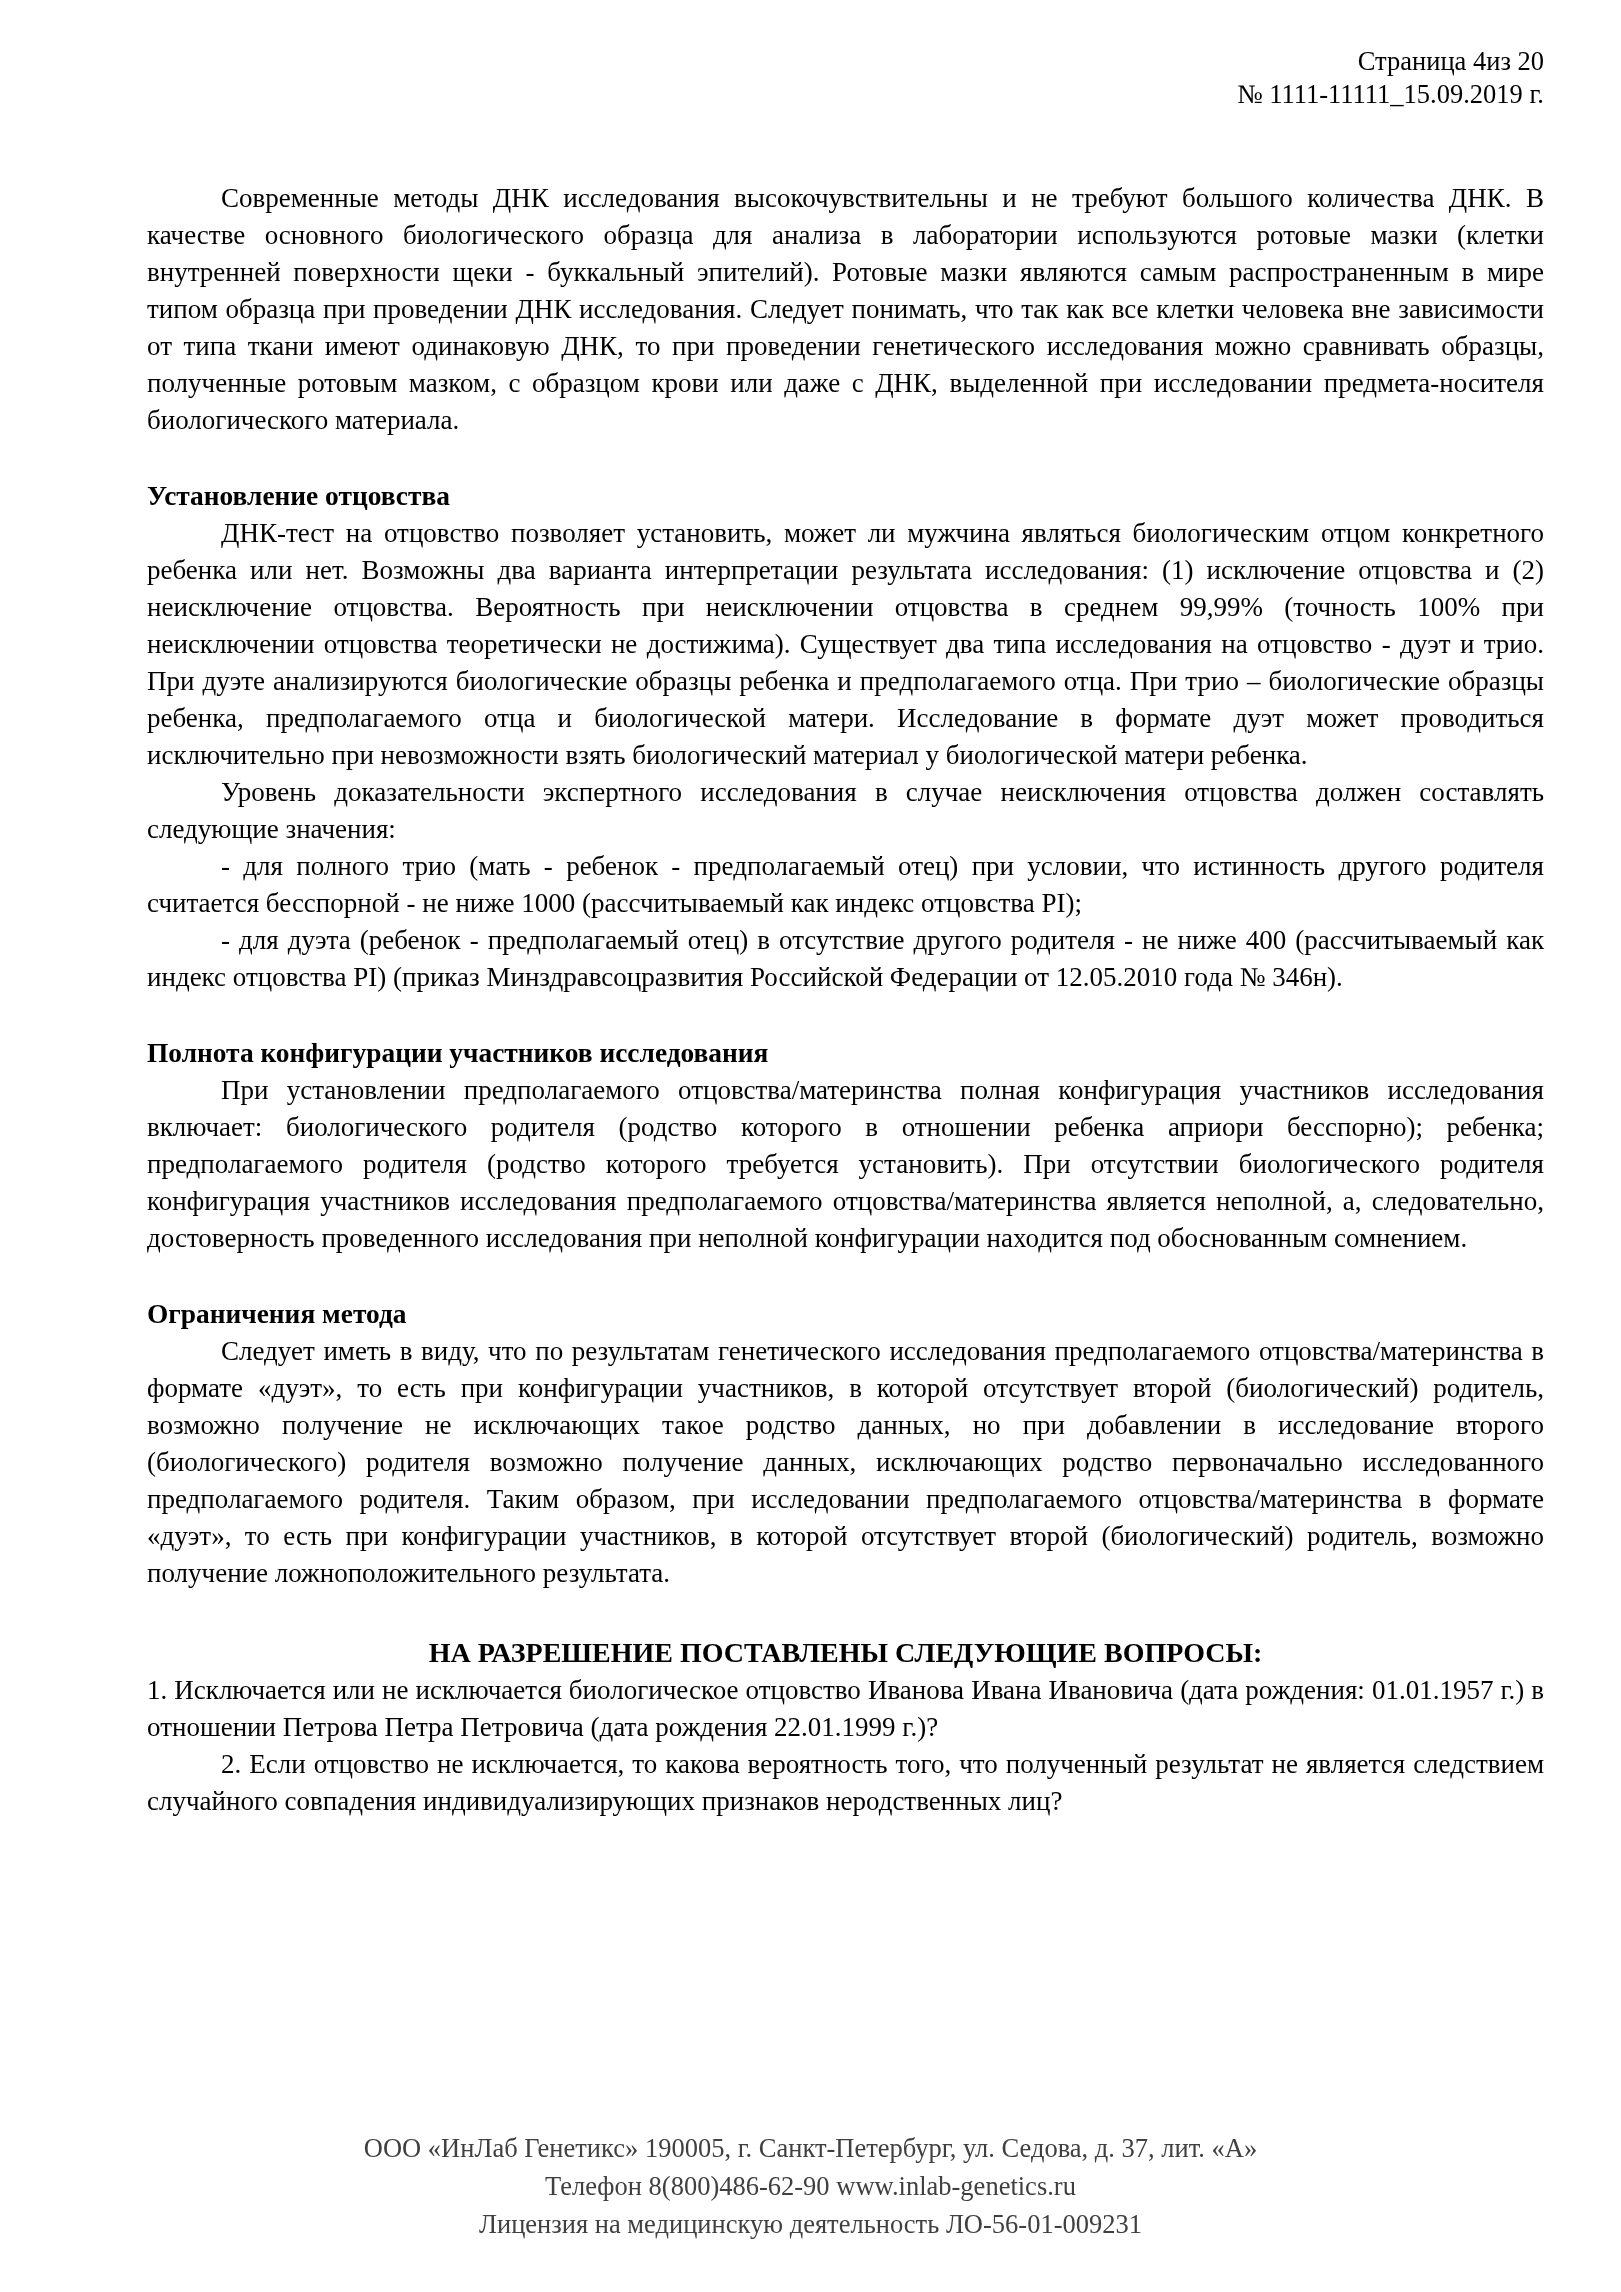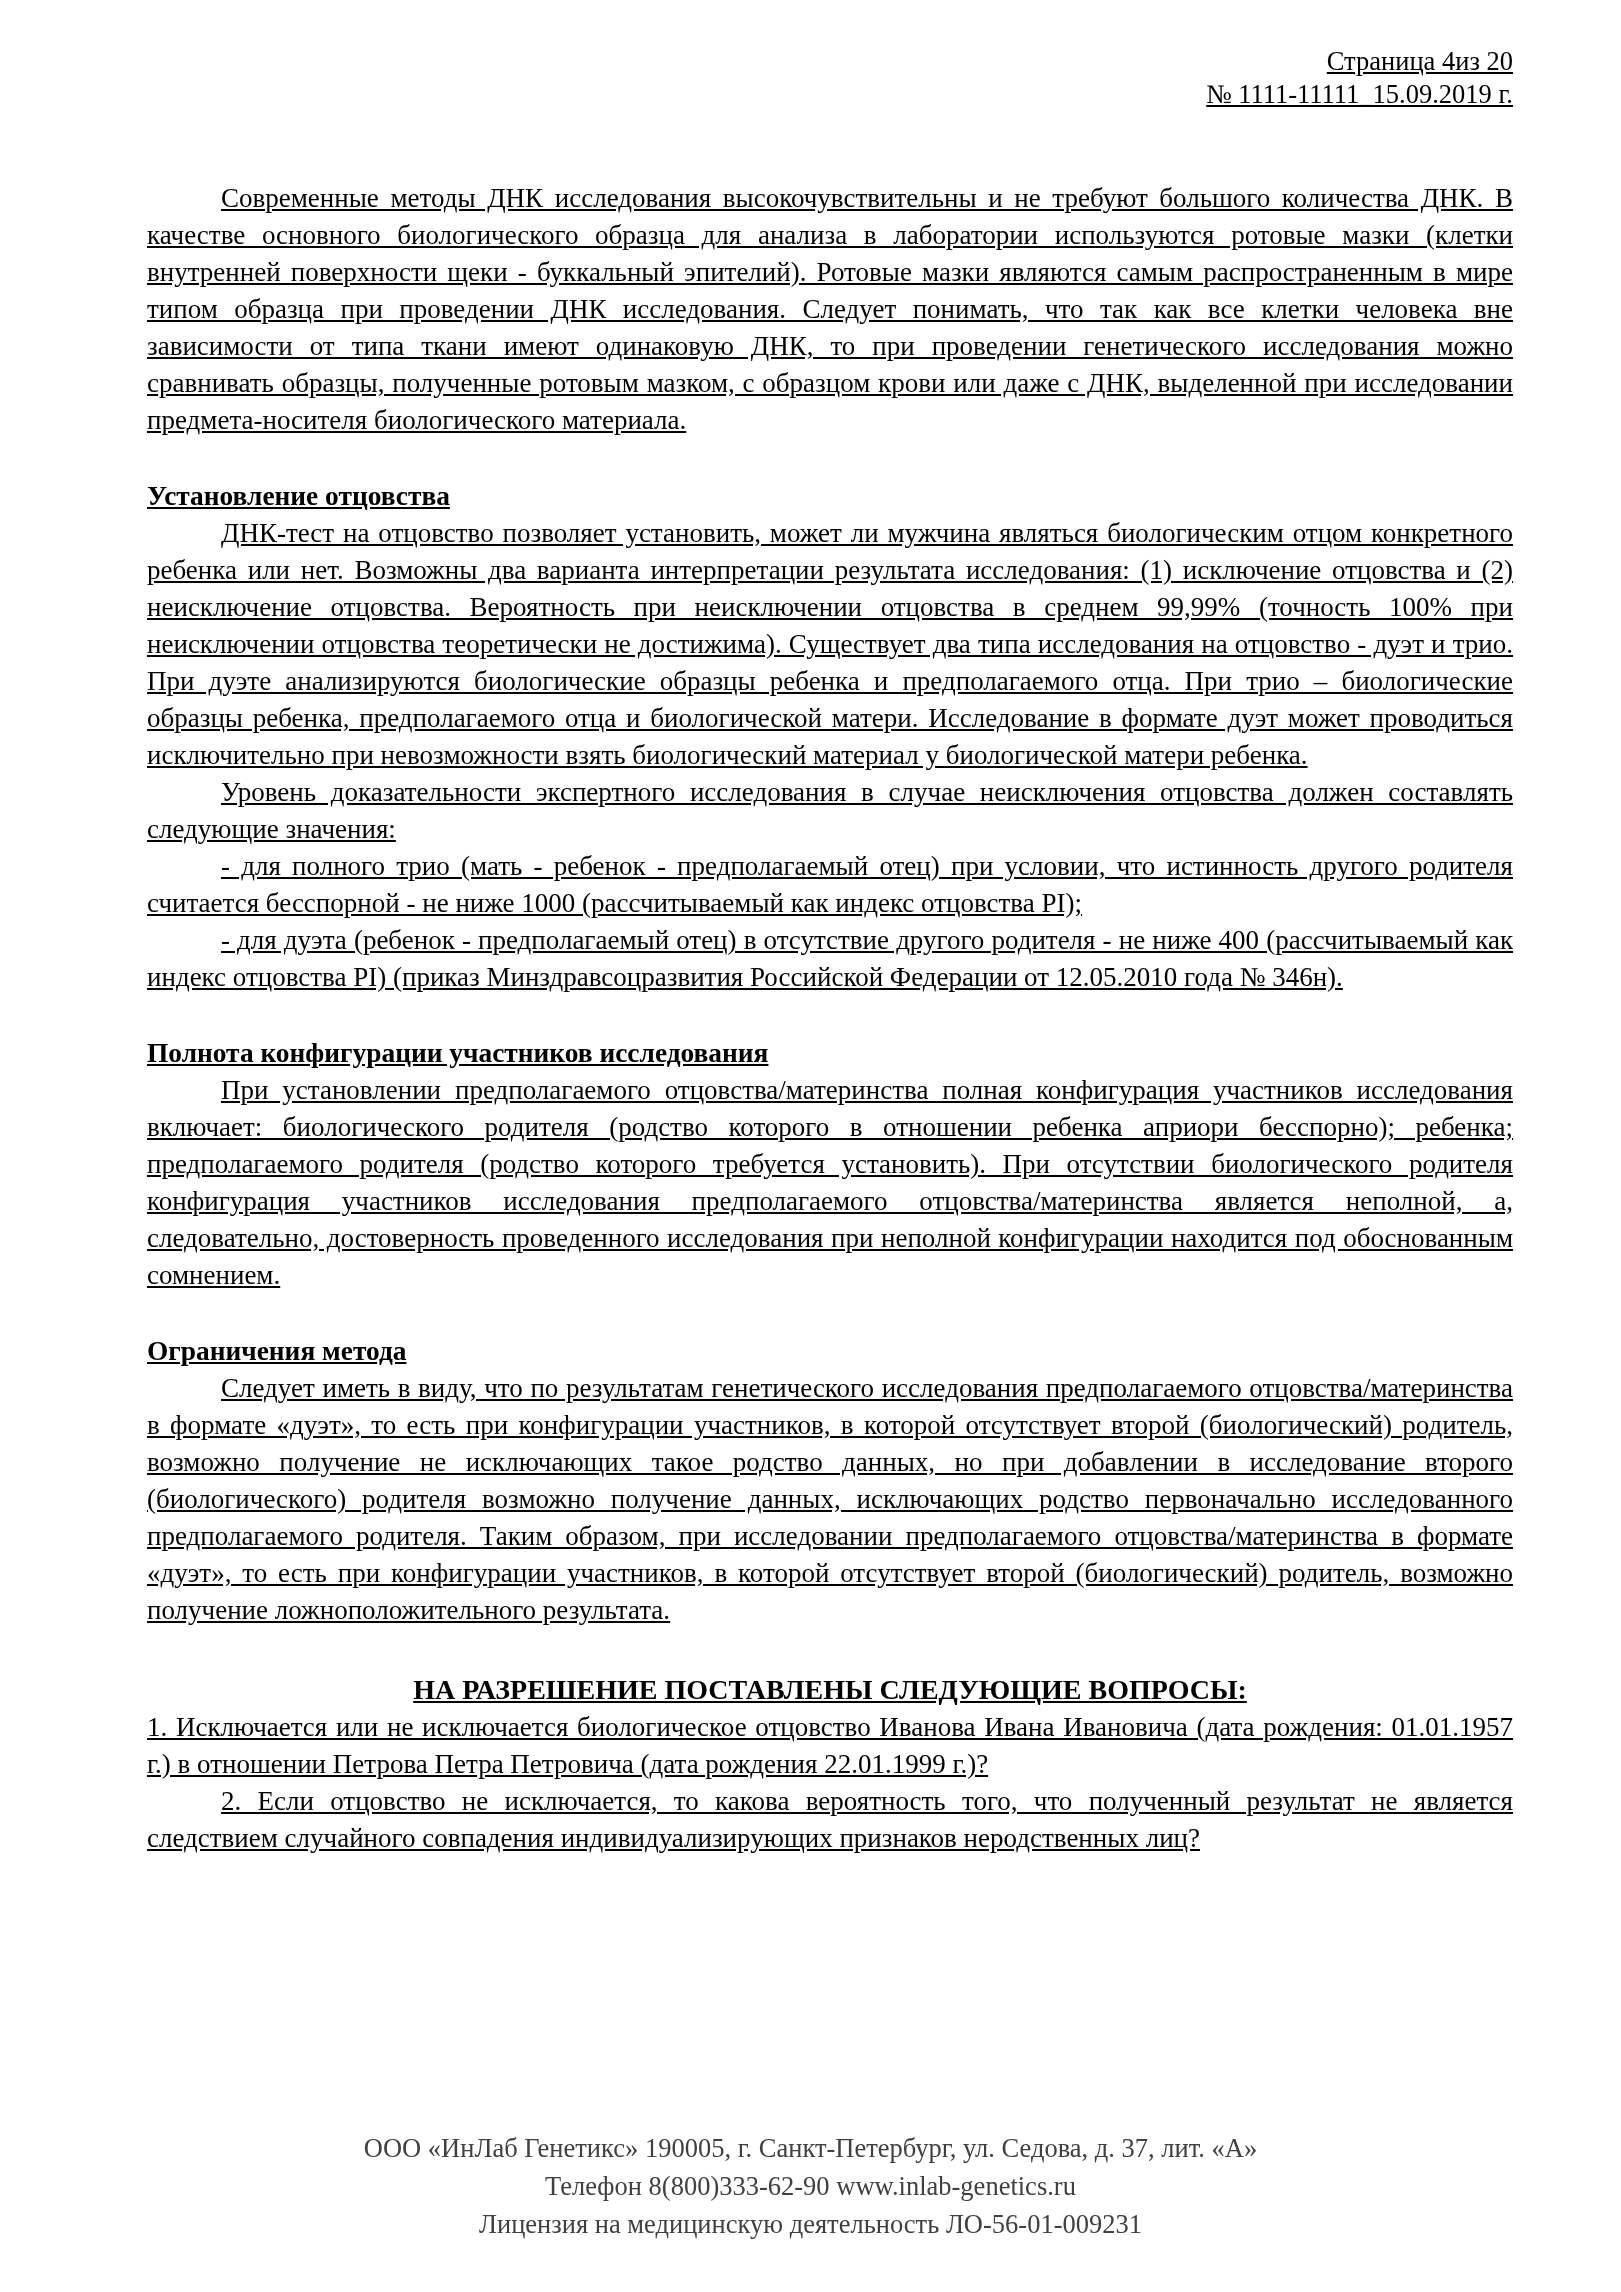--- a/index.html
+++ b/index.html
@@ -8,22 +8,21 @@
     position: relative;
     width: 1621px;
     height: 2293px;
     margin: 0 auto;
     background: #ffffff;
     font-family: "Liberation Serif", "DejaVu Serif", serif;
     color: #000000;
     overflow: hidden;
   }
   .content {
-    padding: 45px 108px 0 147px;
-    text-decoration: underline;
+    padding: 45px 77px 0 147px;
   }
   .doc-header {
     text-align: right;
     font-size: 26.5px;
     line-height: 33px;
   }
   .doc-body p {
     margin: 0;
     font-size: 27px;
     line-height: 37px;
@@ -86,17 +85,17 @@
 
       <div class="questions-title">НА РАЗРЕШЕНИЕ ПОСТАВЛЕНЫ СЛЕДУЮЩИЕ ВОПРОСЫ:</div>
       <p class="no-indent">1. Исключается или не исключается биологическое отцовство Иванова Ивана Ивановича (дата рождения: 01.01.1957 г.) в отношении Петрова Петра Петровича (дата рождения 22.01.1999 г.)?</p>
       <p>2. Если отцовство не исключается, то какова вероятность того, что полученный результат не является следствием случайного совпадения индивидуализирующих признаков неродственных лиц?</p>
 
     </div>
   </div>
 
   <div class="doc-footer">
     <div>ООО «ИнЛаб Генетикс» 190005, г. Санкт-Петербург, ул. Седова, д. 37, лит. «А»</div>
-    <div>Телефон 8(800)333-62-90 www.inlab-genetics.ru</div>
+    <div>Телефон 8(800)486-62-90 www.inlab-genetics.ru</div>
     <div>Лицензия на медицинскую деятельность ЛО-56-01-009231</div>
   </div>
 </div>
 
 
 </body></html>

